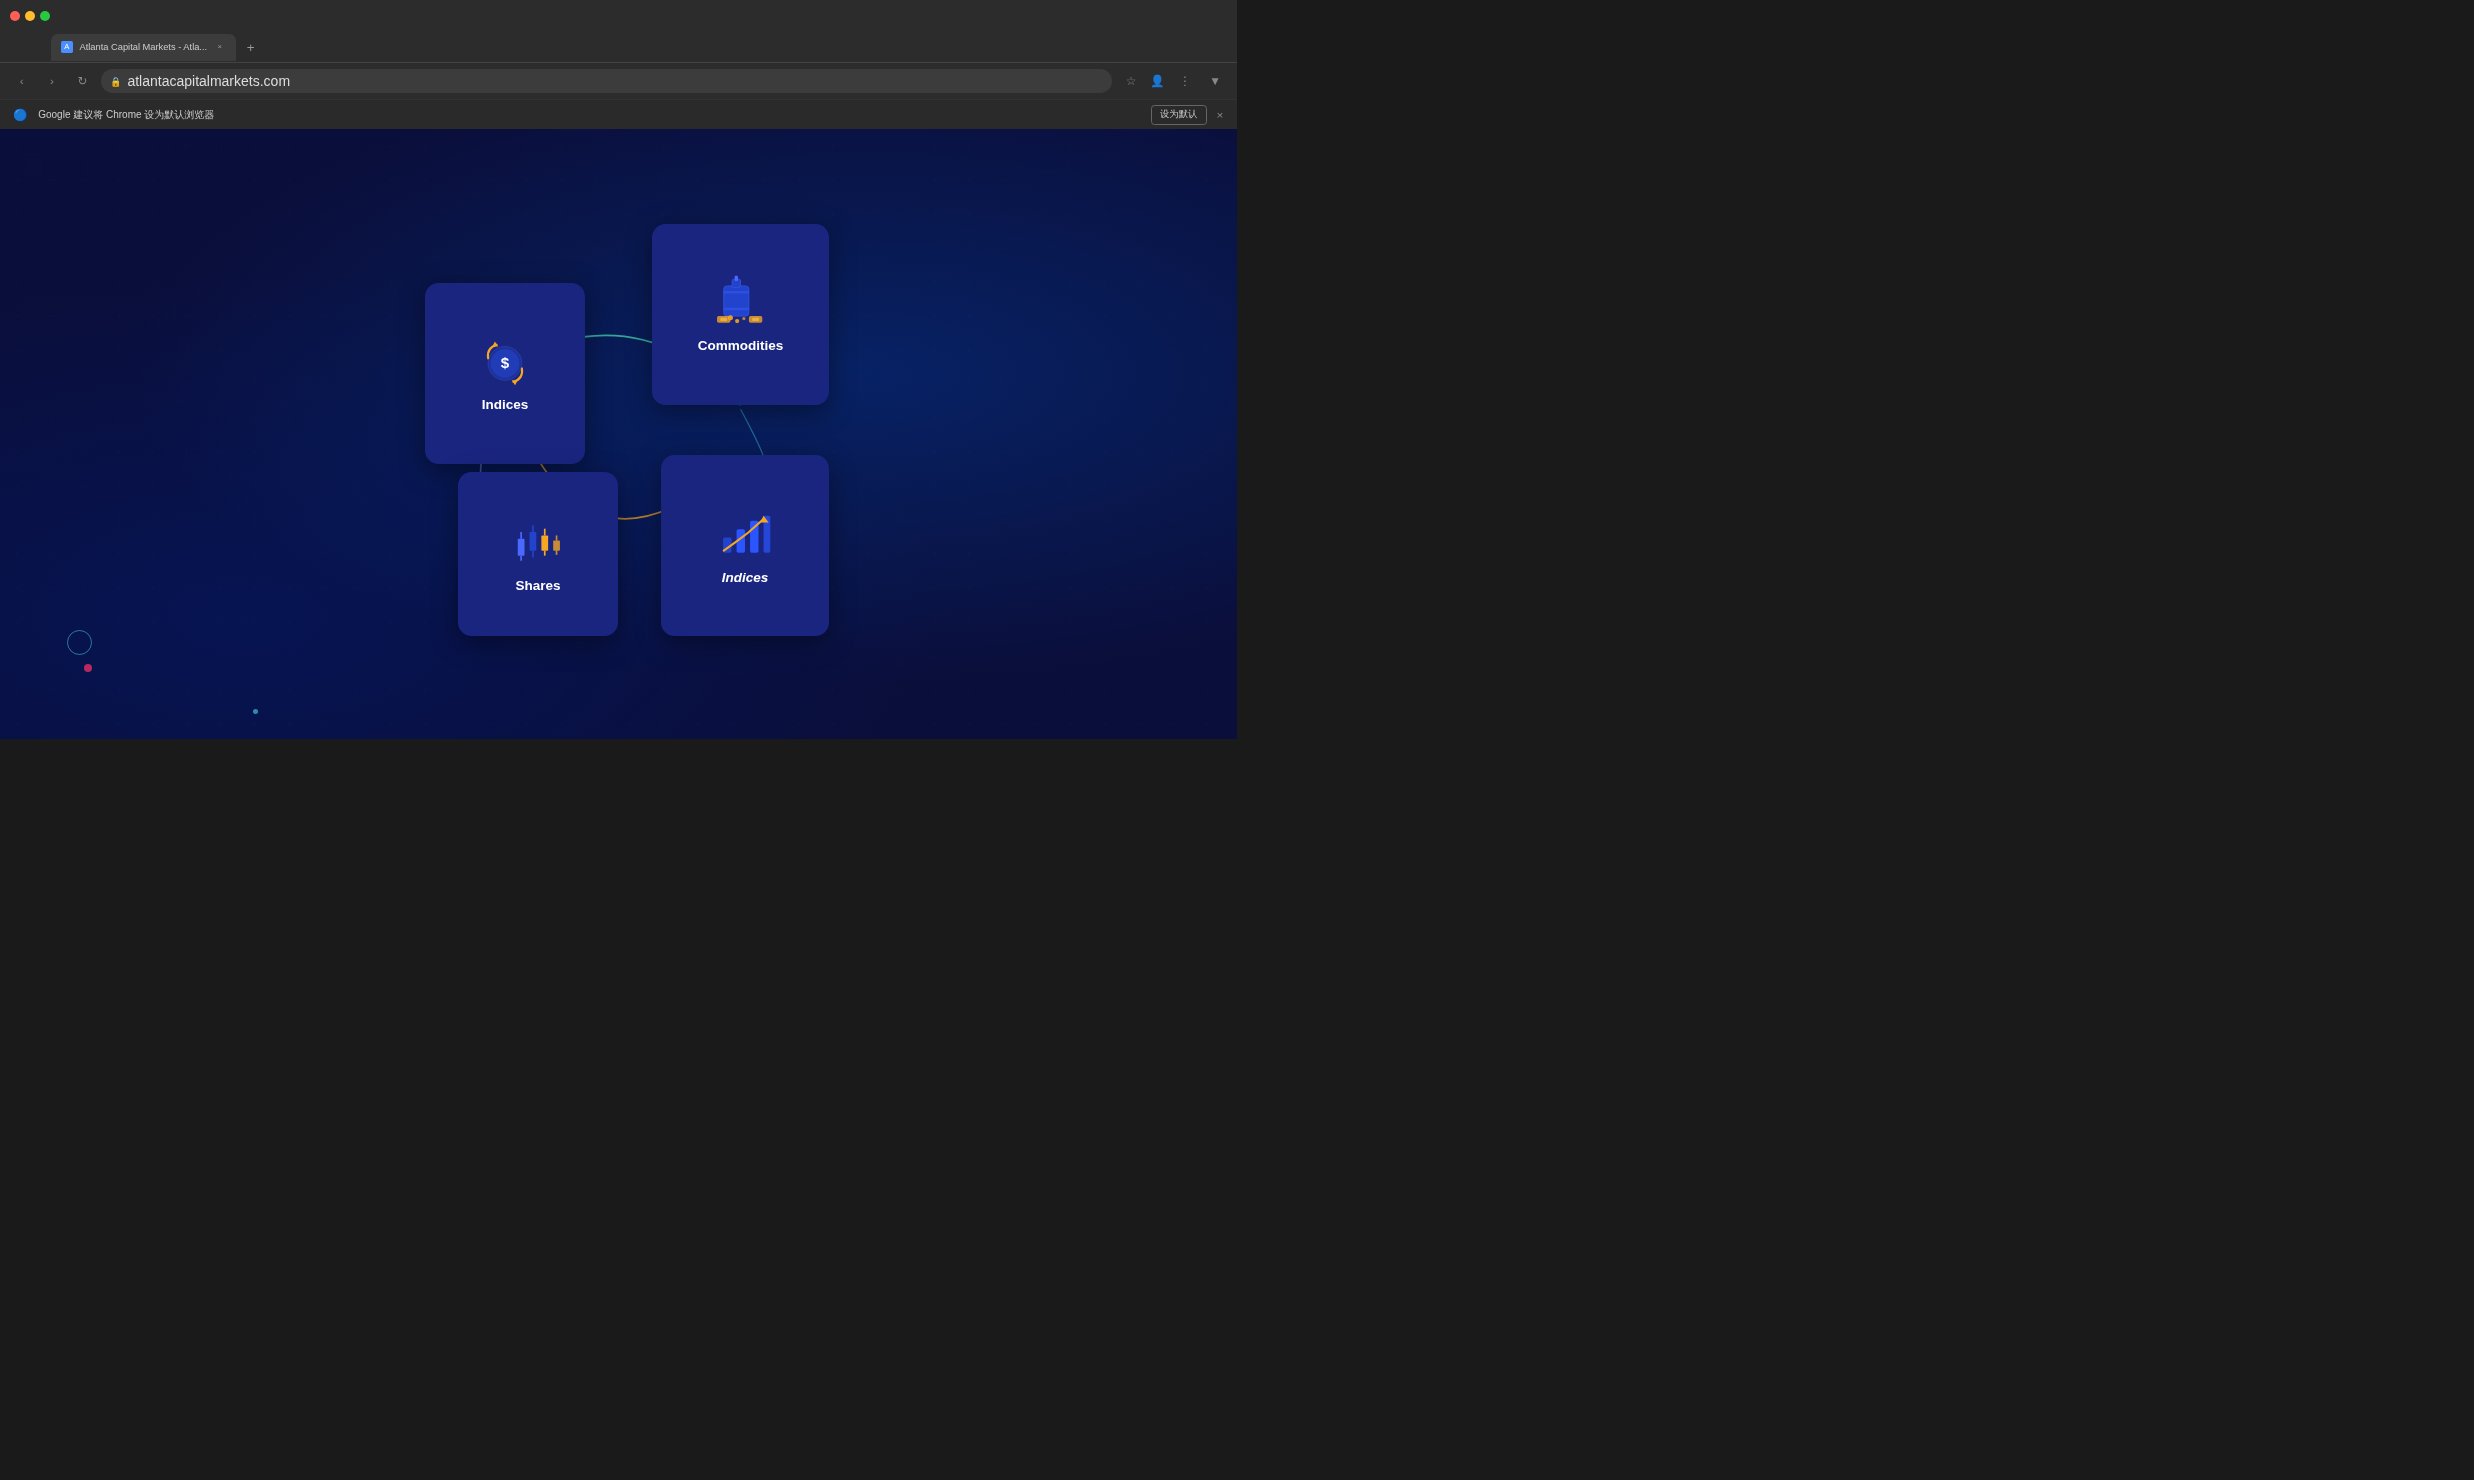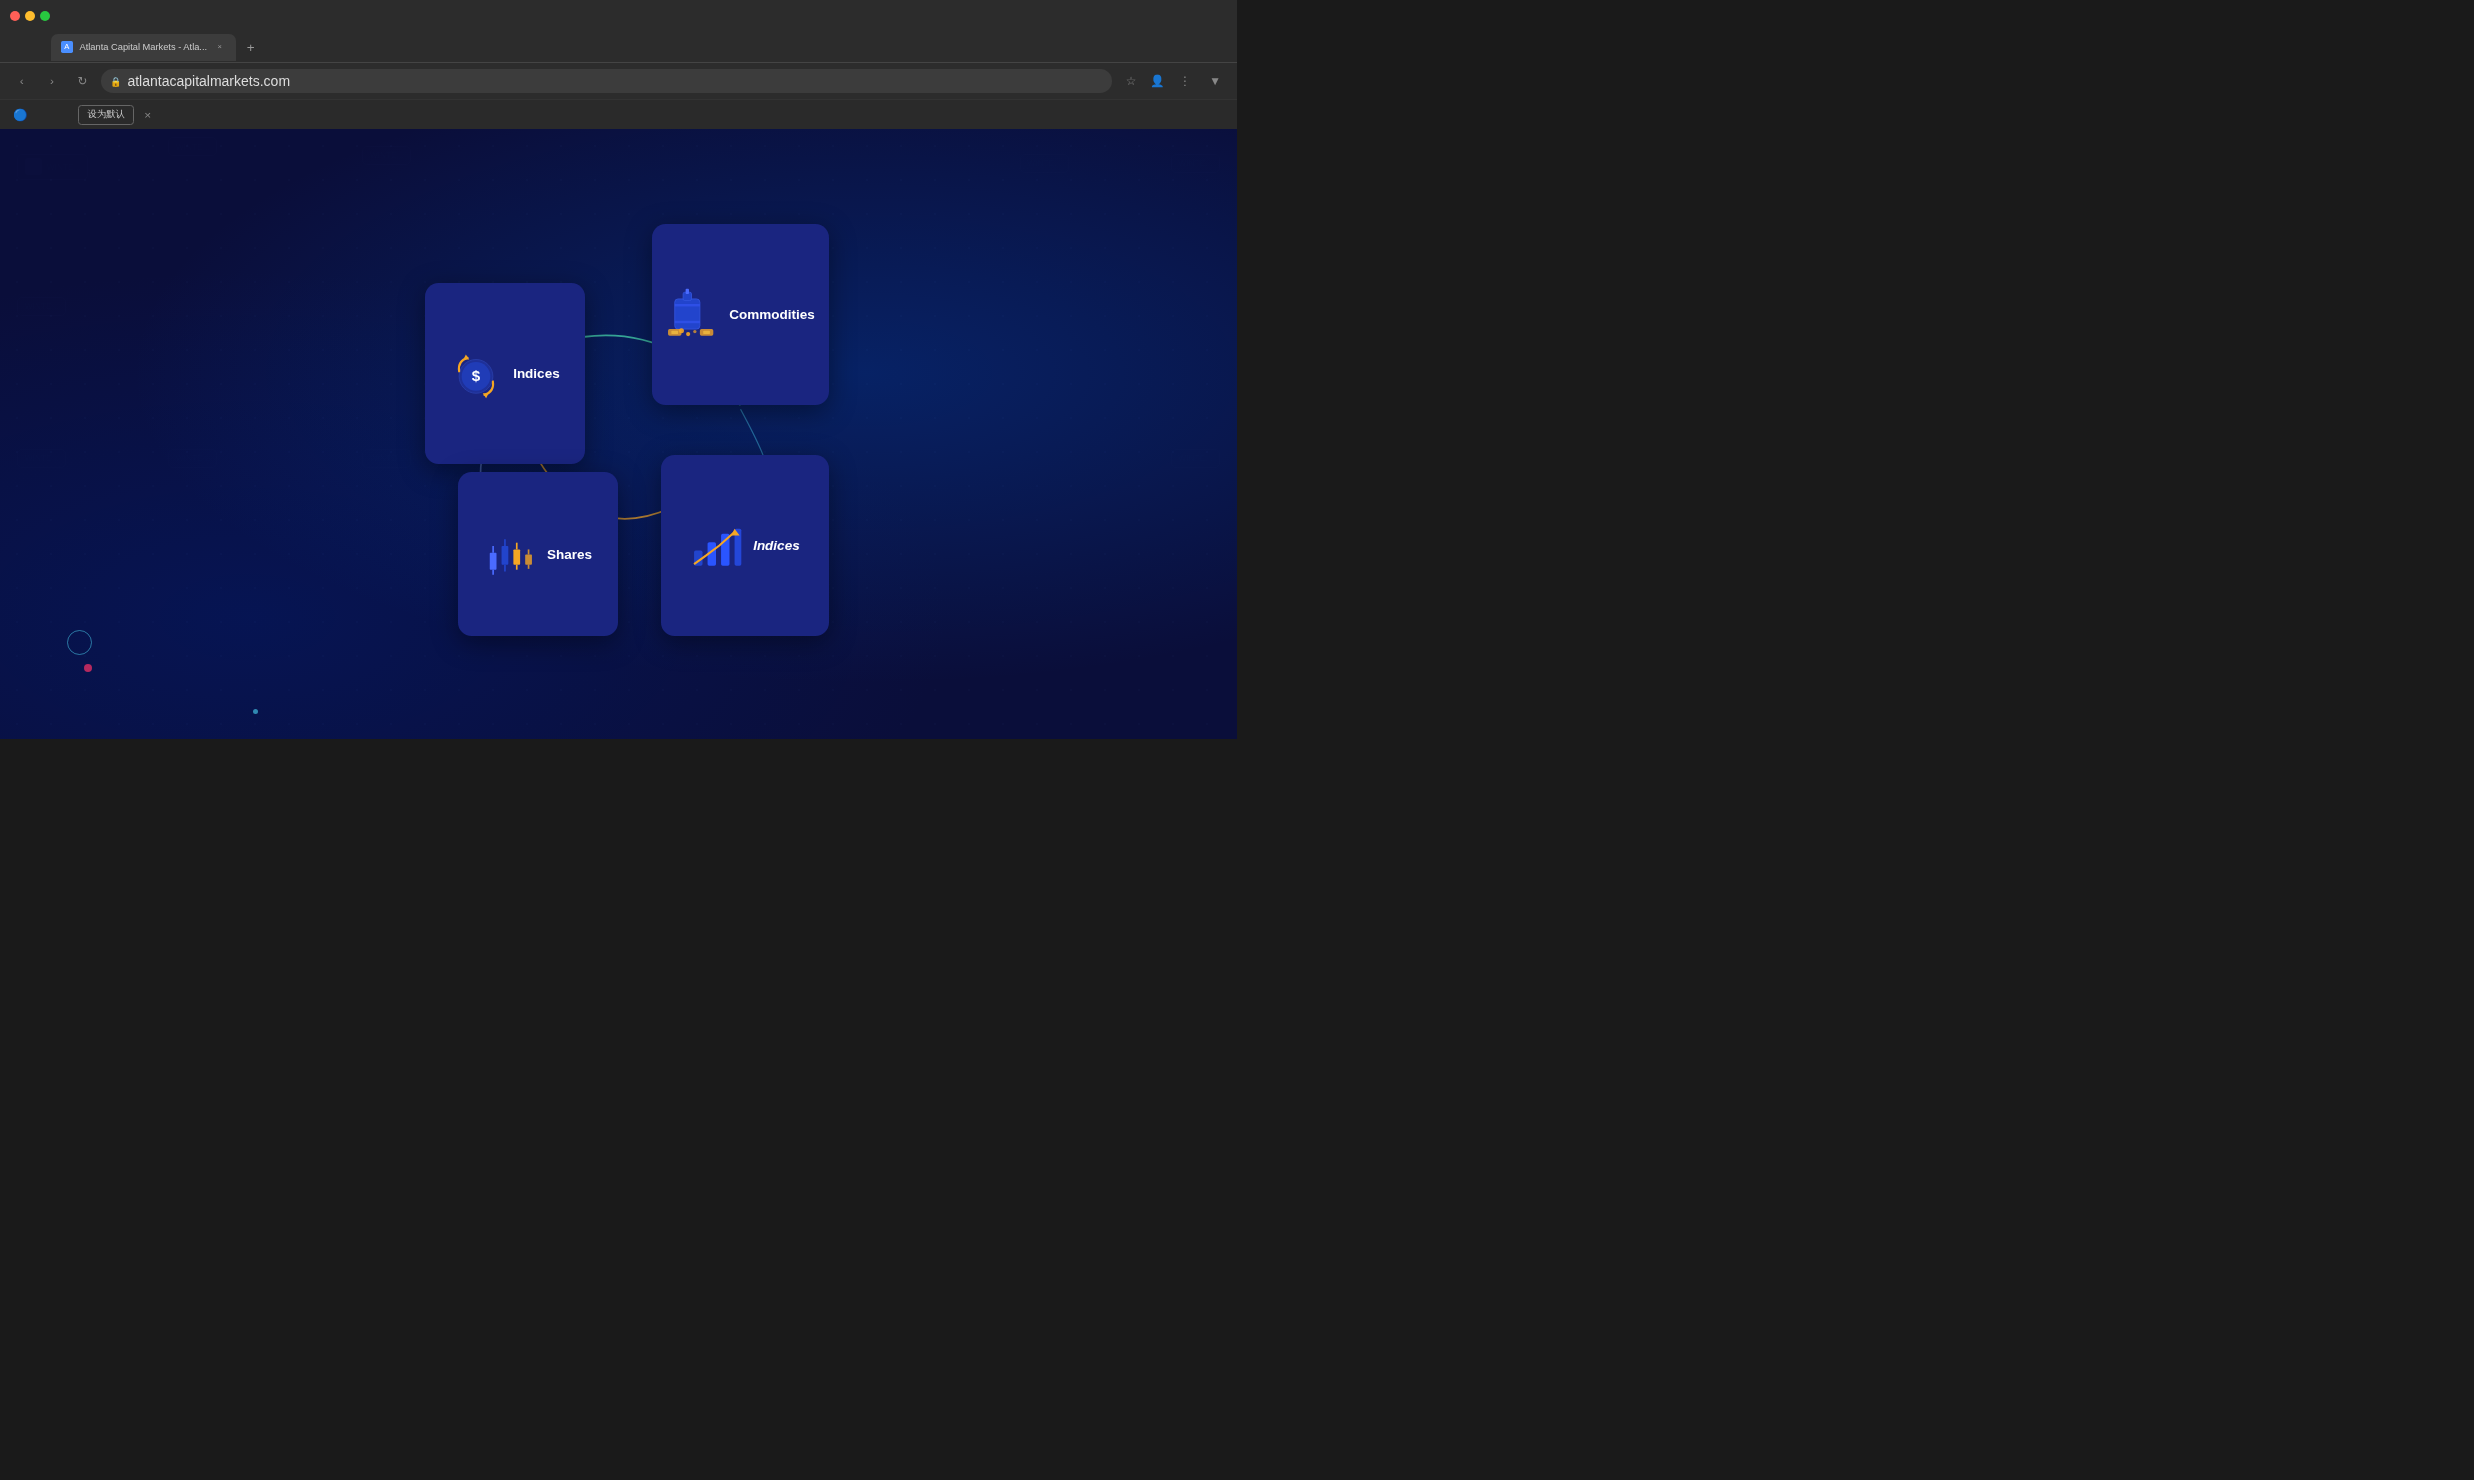--- a/index.html
+++ b/index.html
@@ -47,21 +47,21 @@
     .description { font-size: 11px; color: #8899cc; line-height: 1.7; max-width: 320px; }
 
     
     .right-section { flex: 1; display: flex; align-items: center; justify-content: center; position: relative; padding-right: 17px; }
     .cards-container { position: relative; width: 438px; height: 421px; }
 
     
     .connecting-lines { position: absolute; inset: 0; pointer-events: none; }
 
     
-    .card { position: absolute; border-radius: 13.5px; background: #1a2580; display: flex; flex-direction: row; align-items: center; justify-content: center; gap: 11.8px; padding: 20px 17px; cursor: pointer; transition: transform 0.2s; box-shadow: 0 6.7px 27px rgba(0,0,0,0.4); }
+    .card { position: absolute; border-radius: 13.5px; background: #1a2580; display: flex; flex-direction: column; align-items: center; justify-content: center; gap: 11.8px; padding: 20px 17px; cursor: pointer; transition: transform 0.2s; box-shadow: 0 6.7px 27px rgba(0,0,0,0.4); }
     .card-icon { width: 51px; height: 51px; display: flex; align-items: center; justify-content: center; }
     .card-label { font-size: 13.5px; font-weight: 700; color: #fff; text-align: center; }
 
     
     .card-currency { width: 160px; height: 181px; left: 34px; top: 59px; }
     .card-commodities { width: 177px; height: 181px; right: 0; top: 0; }
     .card-shares { width: 160px; height: 164px; left: 67px; bottom: 8.4px; }
     .card-indices { width: 168px; height: 181px; right: 0; bottom: 8.4px; font-style: italic; }
 
     
@@ -100,20 +100,21 @@
     <div class="nav-icons">
       <div class="nav-icon-btn">☆</div>
       <div class="nav-icon-btn">👤</div>
       <div class="nav-icon-btn">⋮</div>
     </div>
     <div class="nav-btn">▼</div>
   </div>
 
   <div class="info-bar">
     <span style="font-size:11.8px;">🔵</span>
+    <span class="info-bar-text">Google 建议将 Chrome 设为默认浏览器</span>
     <button class="set-default-btn">设为默认</button>
     <span class="info-bar-close">×</span>
   </div>
 </div>
 
 <div class="website">
   <div class="bg-overlay"></div>
 
   <div class="watermarks">
 

